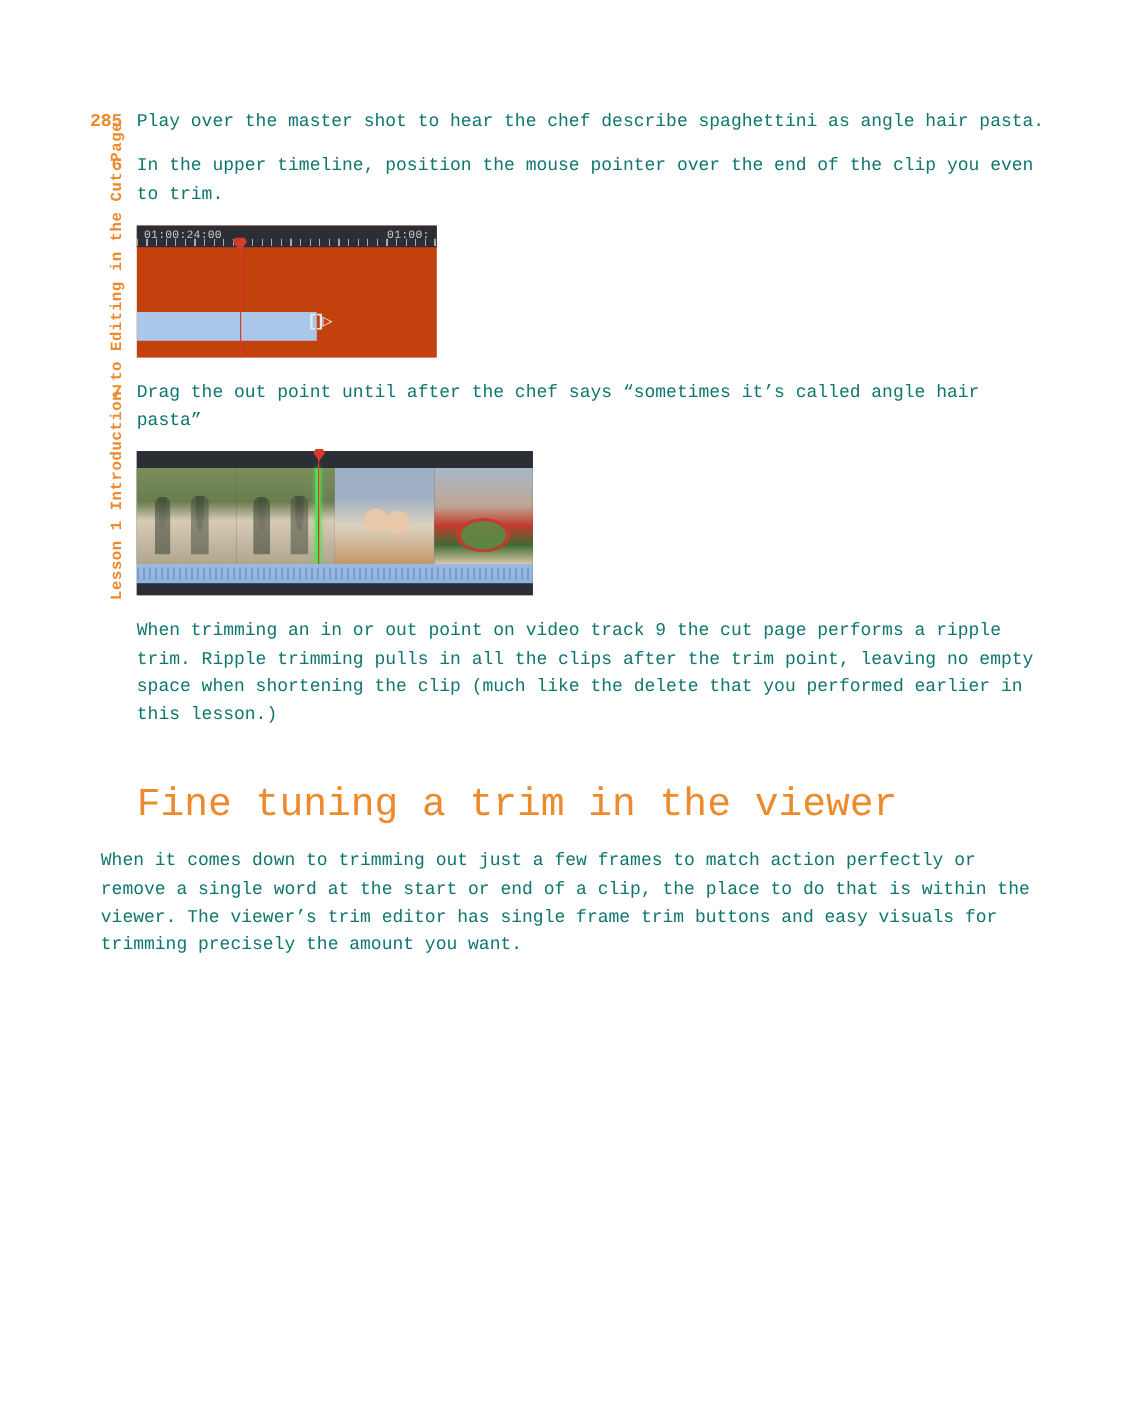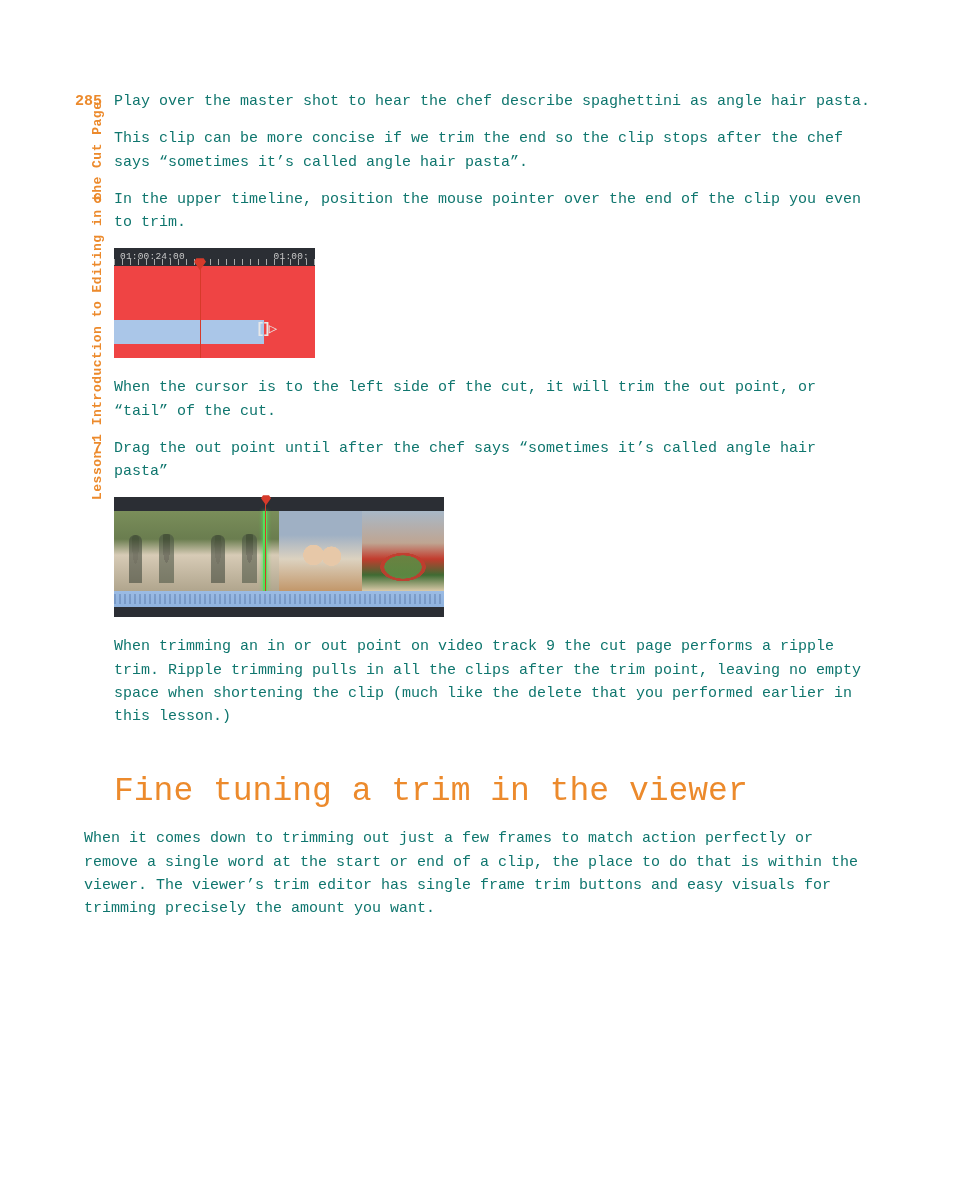--- a/index.html
+++ b/index.html
@@ -65,22 +65,22 @@
   }
   h2.section {
     margin: 38px 0 10px 0;
     color: #ec8a2c;
     font-weight: 500;
     font-size: 33px;
     letter-spacing: 0px;
   }
   
   .tl {
-    width: 201px;
-    background: #ef4444;
+    width: 250px;
+    background: #c2410c;
   }
   .tl-ruler {
     height: 18px;
     background: #2b2e34;
     color: #c8c8c8;
     font-size: 9.5px;
     display: flex;
     justify-content: space-between;
     align-items: center;
     padding: 0 6px;
@@ -228,21 +228,20 @@
 <div class="page">
 
   <div class="page-number">28</div>
   <div class="side-label">Lesson 1    Introduction to Editing in the Cut Page</div>
 
   <div class="content">
 
     <div class="step">
       <div class="step-num">5</div>
       <p class="para">Play over the master shot to hear the chef describe spaghettini as angle hair pasta.</p>
-      <p class="para">This clip can be more concise if we trim the end so the clip stops after the chef says “sometimes it’s called angle hair pasta”.</p>
     </div>
 
     <div class="step">
       <div class="step-num">6</div>
       <p class="para">In the upper timeline, position the mouse pointer over the end of the clip you even to trim.</p>
 
       <div class="figure">
         <div class="tl">
           <div class="tl-ruler">
             <span>01:00:24:00</span>
@@ -250,21 +249,20 @@
             <span>01:00:</span>
           </div>
           <div class="tl-body">
             <div class="tl-clip"></div>
             <div class="tl-playhead"></div>
             <div class="tl-trim">[]▷</div>
           </div>
         </div>
       </div>
 
-      <p class="para">When the cursor is to the left side of the cut, it will trim the out point, or “tail” of the cut.</p>
     </div>
 
     <div class="step">
       <div class="step-num">7</div>
       <p class="para">Drag the out point until after the chef says “sometimes it’s called angle hair pasta”</p>
 
       <div class="figure">
         <div class="fs">
           <div class="fs-ruler"></div>
           <div class="fs-strip">

